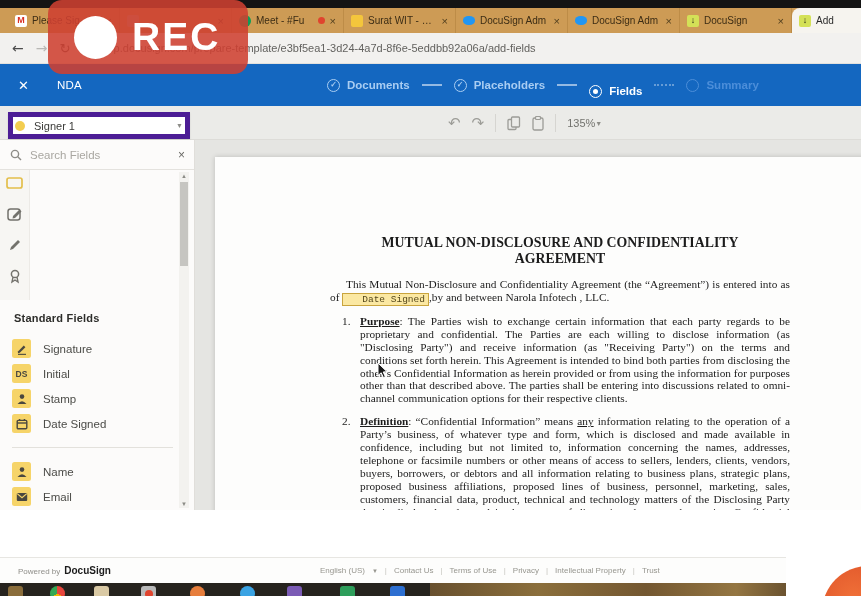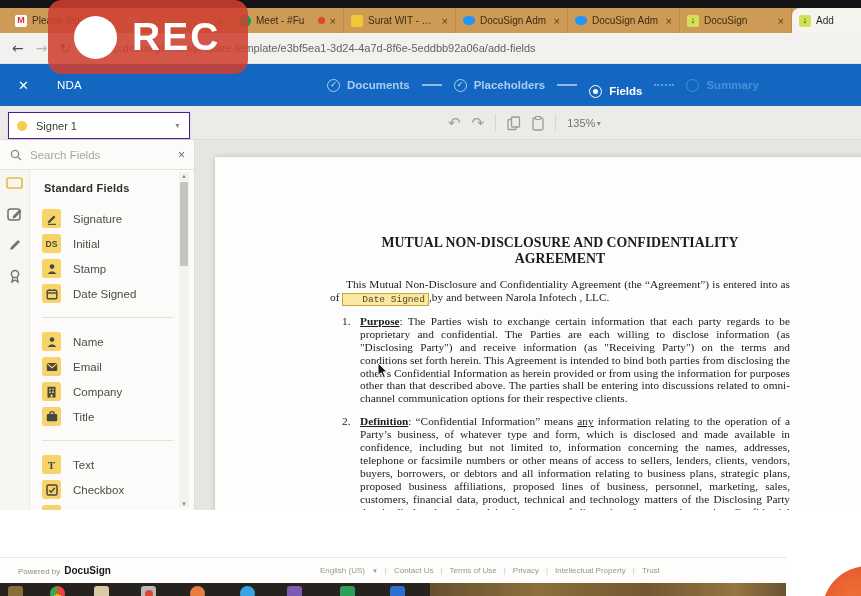--- a/index.html
+++ b/index.html
@@ -48,32 +48,32 @@
 
   
   #toolrow { left:0; top:106px; width:861px; height:34px; background:#ebebe8; border-bottom:1px solid #dddcd8; }
   #toolcluster { position:absolute; left:448px; top:0; height:34px; display:flex; align-items:center; gap:11px; color:#9c9c97; }
   .tool-glyph { font-family:"DejaVu Sans",sans-serif; font-size:15px; line-height:1; }
   .tdiv { width:1px; height:18px; background:#d6d5d1; }
   #zoomctl { display:flex; align-items:center; color:#73736e; font-size:11px; }
   #zoomctl .caret { font-size:7px; color:#8d8d88; }
 
   
-  #recipient { left:8px; top:112px; width:182px; height:27px; background:#fff; border:1px solid #4c1d95;
-               box-shadow:0 1px 2px rgba(0,0,0,.10); display:flex; align-items:center; padding:0 8px; gap:9px; }
+  #recipient { left:8px; top:112px; width:182px; height:27px; background:#fff; border:5px solid #4c1d95;
+               box-shadow:0 1px 2px rgba(0,0,0,.10); display:flex; align-items:center; padding:0 2px; gap:9px; }
   #recipient .rdot { width:10px; height:10px; border-radius:50%; background:#f3cd50; flex:none; }
   #recipient .rlabel { font-size:11px; color:#3a3a38; flex:1; }
   #recipient .caret { font-size:7px; color:#8d8d88; }
 
   
   #sidebar { left:0; top:140px; width:195px; height:370px; background:#fcfbfa; border-right:1px solid #e0deda; overflow:hidden; }
   #searchrow { position:absolute; left:0; top:0; width:195px; height:30px; border-bottom:1px solid #e4e2de; display:flex; align-items:center; padding:0 10px; gap:8px; background:#fcfbfa; }
   #searchrow .sph { font-size:11.5px; color:#a9a7a1; flex:1; }
   #searchrow .sclear { font-size:12px; color:#6a6a66; }
-  #sbody { position:absolute; left:0; top:30px; width:195px; height:340px; display:flex; }
+  #sbody { position:absolute; left:0; top:30px; width:195px; height:340px; display:flex;flex-direction:column; }
   #rail { width:30px; background:#f7f6f3; border-right:1px solid #eceae6; display:flex; flex-direction:column; align-items:center; padding-top:6px; }
   .rail-ic { height:14px; margin-bottom:17px; display:flex; align-items:center; justify-content:center; }
   #fieldlist { flex:1; padding:12px 20px 0 12px; }
   #fieldlist h3 { font-size:11px; color:#2d2d2a; letter-spacing:.2px; margin-bottom:12px; margin-left:2px; }
   .fitem { display:flex; align-items:center; gap:12px; height:25px; }
   .fic { width:19px; height:19px; background:#f6d469; border-radius:2.5px; display:flex; align-items:center; justify-content:center; flex:none; color:#49473f; font-weight:bold; }
   .fitem .flabel { font-size:11.5px; color:#4c4c48; }
   .fdiv { height:1px; background:#e3e1dc; margin:11px 2px 11px 0; }
   #sscroll { position:absolute; right:5px; top:32px; width:10px; height:336px; background:#f3f2ef; }
   #sscroll .sarr { position:absolute; left:0; width:10px; font-size:6px; color:#8b8b86; text-align:center; }

